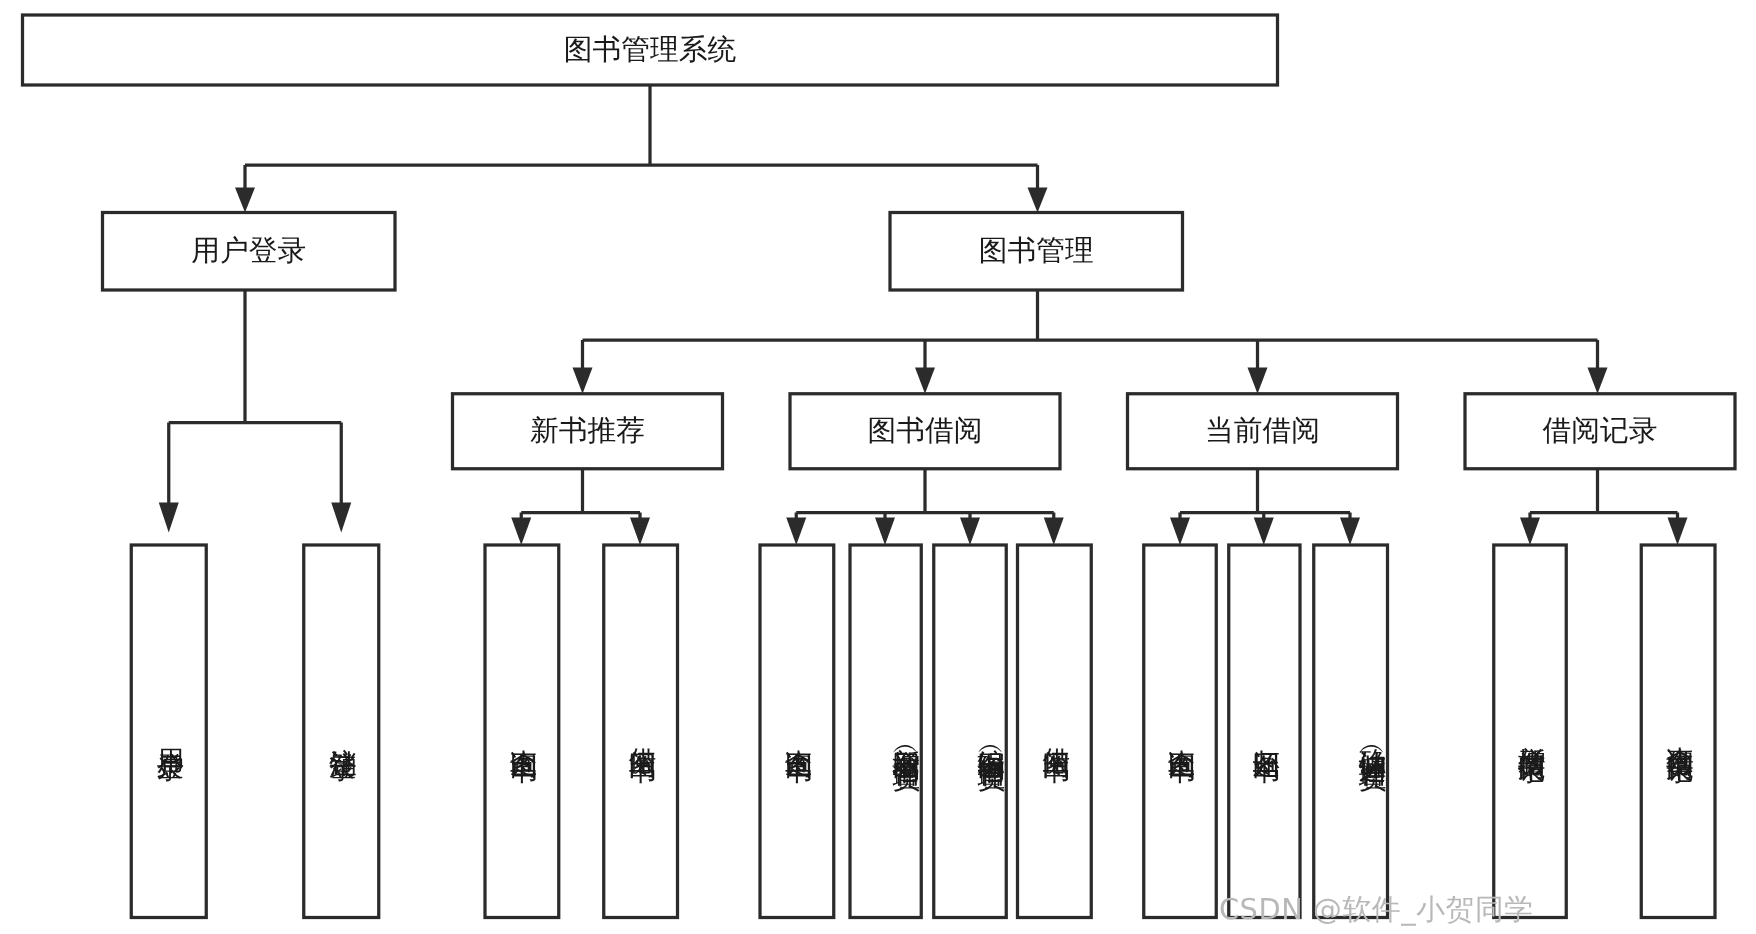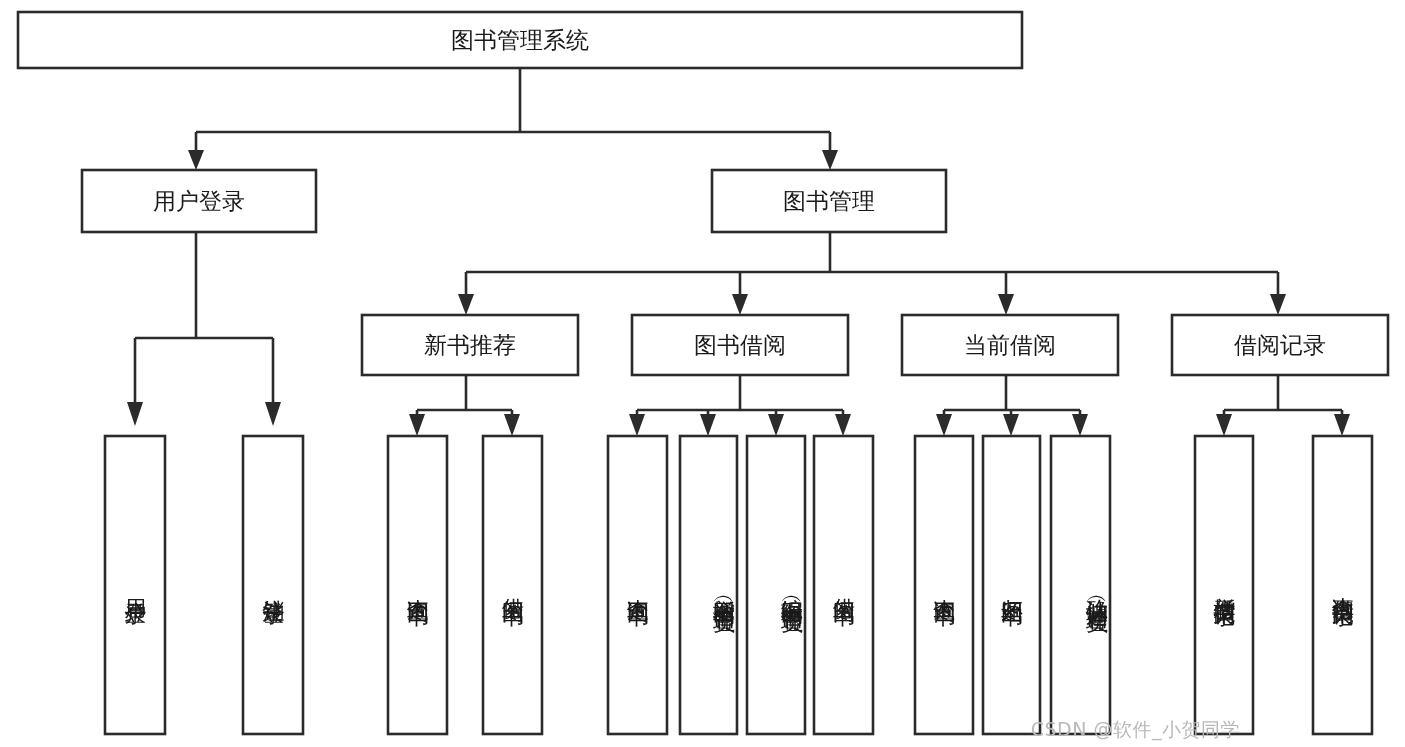--- a/index.html
+++ b/index.html
@@ -11,21 +11,20 @@
     width: 1405px;
     height: 747px;
     font-family: "DejaVu Sans", "Liberation Sans", sans-serif;
     overflow: hidden;
   }
   #diagram-root {
     position: relative;
     width: 1235px;
     height: 747px;
     background: #ffffff;
-    padding-left: 13px;
   }
   svg.diagram-svg {
     position: absolute;
     left: 0;
     top: 0;
     width: 1405px;
     height: 747px;
   }
   .node-box {
     fill: #ffffff;
@@ -69,21 +68,21 @@
     letter-spacing: 2px;
     color: #1a1a1a;
     white-space: nowrap;
     pointer-events: none;
   }
   .watermark {
     position: absolute;
     right: 8px;
     bottom: 4px;
     font-family: "DejaVu Sans", "Liberation Sans", sans-serif;
-    font-size: 19px;
+    font-size: 23px;
     color: #b8b8b8;
     letter-spacing: 0.5px;
     white-space: nowrap;
   }
 </style>
 </head>
 <body>
 
 <div id="diagram-root">
 

